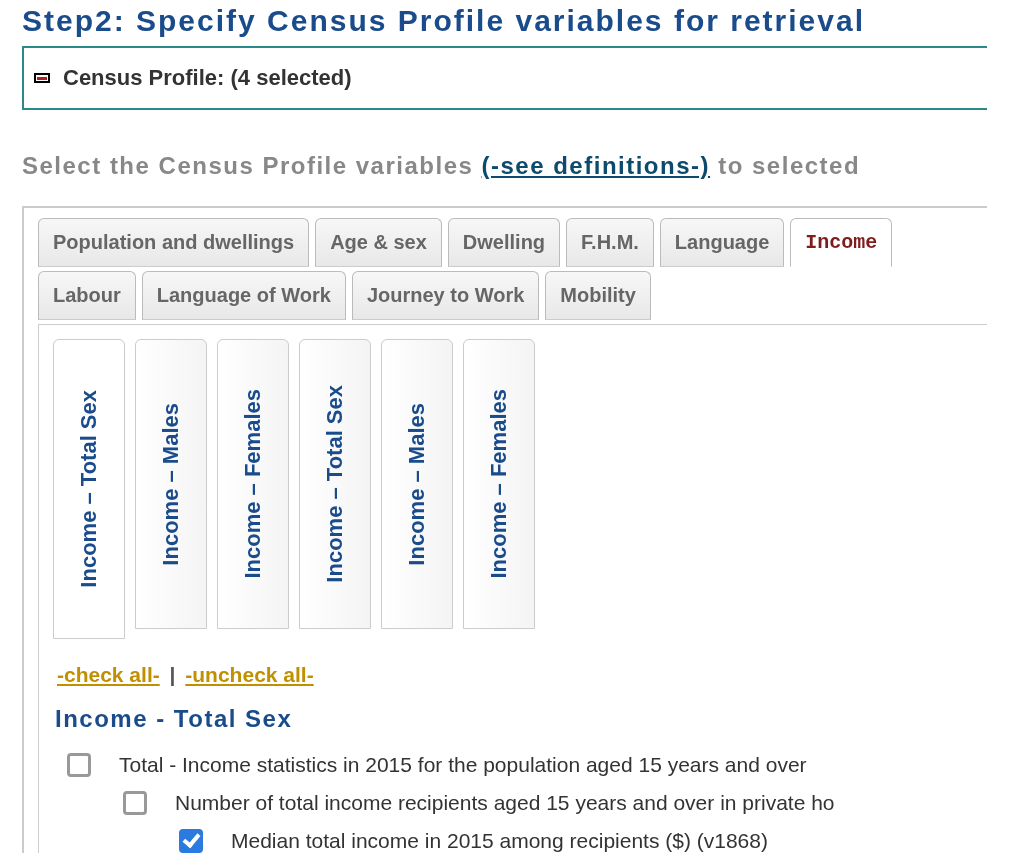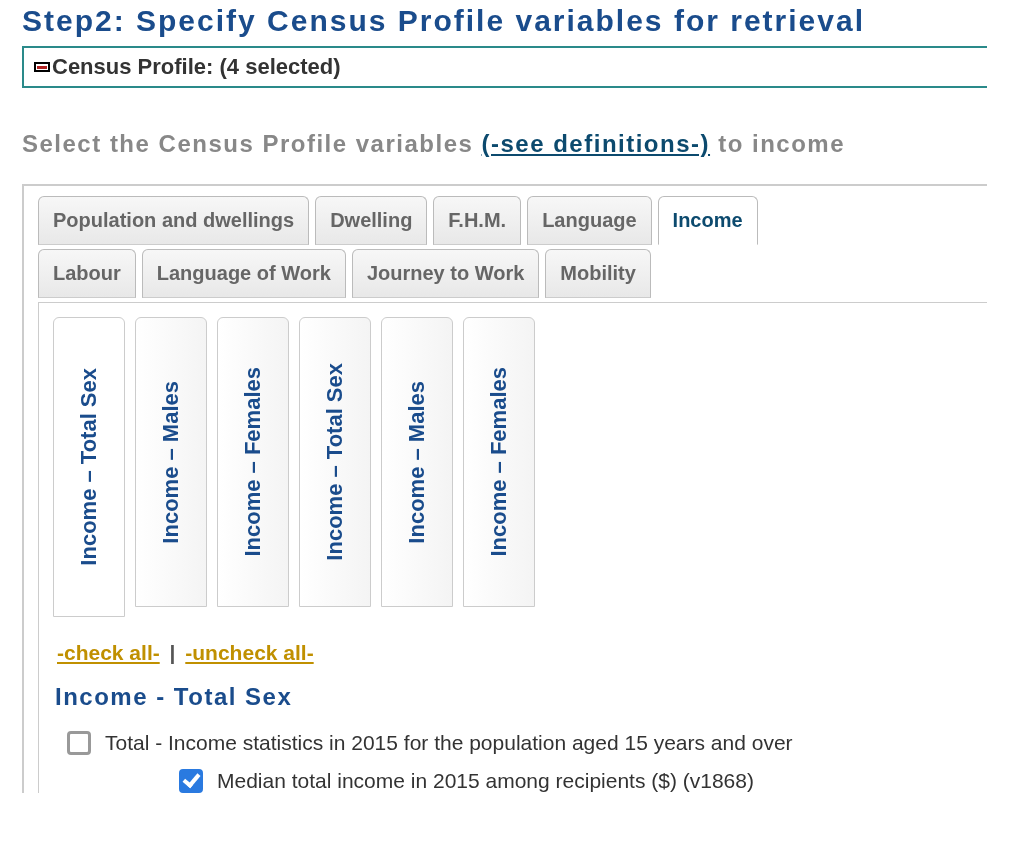--- a/index.html
+++ b/index.html
@@ -19,24 +19,24 @@
     color: #1a4c8c;
     font-size: 30px;
     font-weight: bold;
     letter-spacing: 2px;
     margin: 4px 0 8px 0;
   }
   .profile-bar {
     border: 2px solid #2a8a8a;
     border-right: none;
     background: #fff;
-    padding: 6px 10px;
+    padding: 17px 10px;
     display: flex;
     align-items: center;
-    gap: 2px;
+    gap: 13px;
     font-size: 22px;
     font-weight: bold;
   }
   .minus-icon {
     width: 16px;
     height: 10px;
     border: 2px solid #000;
     display: inline-block;
     position: relative;
     background: #fff;
@@ -78,22 +78,23 @@
     border-bottom: 1px solid #ccc;
     border-radius: 6px 6px 0 0;
     padding: 12px 14px;
     font-size: 20px;
     font-weight: bold;
     color: #666;
     cursor: pointer;
   }
   .tab.active {
     background: #fff;
-    color: #0c4a6e;
+    color: #7f1d1d;
     border-bottom: 1px solid #fff;
+    font-family: Liberation Mono, monospace;
   }
   .sub-panel {
     border-left: 1px solid #ccc;
     border-top: 1px solid #ccc;
     margin-top: 0;
     padding: 14px 0 0 14px;
     background: #fff;
   }
   .vtab-row {
     display: flex;
@@ -140,21 +141,21 @@
   .section-title {
     color: #1a4c8c;
     font-size: 24px;
     font-weight: bold;
     letter-spacing: 1.5px;
     margin: 12px 0 20px 2px;
   }
   .tree-item {
     display: flex;
     align-items: flex-start;
-    gap: 14px;
+    gap: 28px;
     font-size: 21px;
     color: #333;
     margin-bottom: 14px;
   }
   .indent-1 { margin-left: 14px; }
   .indent-2 { margin-left: 70px; }
   .indent-3 { margin-left: 126px; }
   .cbox {
     width: 24px;
     height: 24px;
@@ -185,26 +186,27 @@
 
 <div class="page">
   <div class="step-title">Step2: Specify Census Profile variables for retrieval</div>
 
   <div class="profile-bar">
     <span class="minus-icon"></span>
     <span>Census Profile: (4 selected)</span>
   </div>
 
   <div class="instruction">
-    <span>Select the Census Profile variables </span><a href="#">(-see definitions-)</a><span> to income</span>
+    <span>Select the Census Profile variables </span><a href="#">(-see definitions-)</a><span> to selected</span>
   </div>
 
   <div class="outer-box">
     <div class="tab-row">
       <div class="tab">Population and dwellings</div>
+      <div class="tab">Age &amp; sex</div>
       <div class="tab">Dwelling</div>
       <div class="tab">F.H.M.</div>
       <div class="tab">Language</div>
       <div class="tab active">Income</div>
     </div>
     <div class="tab-row">
       <div class="tab">Labour</div>
       <div class="tab">Language of Work</div>
       <div class="tab">Journey to Work</div>
       <div class="tab">Mobility</div>
@@ -237,19 +239,23 @@
         <span class="sep">|</span>
         <a href="#">-uncheck all-</a>
       </div>
 
       <div class="section-title">Income - Total Sex</div>
 
       <div class="tree-item indent-1">
         <span class="cbox"></span>
         <span>Total - Income statistics in 2015 for the population aged 15 years and over</span>
       </div>
+      <div class="tree-item indent-2">
+        <span class="cbox"></span>
+        <span>Number of total income recipients aged 15 years and over in private ho</span>
+      </div>
       <div class="tree-item indent-3">
         <span class="cbox checked"></span>
         <span>Median total income in 2015 among recipients ($) (v1868)</span>
       </div>
     </div>
   </div>
 </div>
 
 </body></html>

